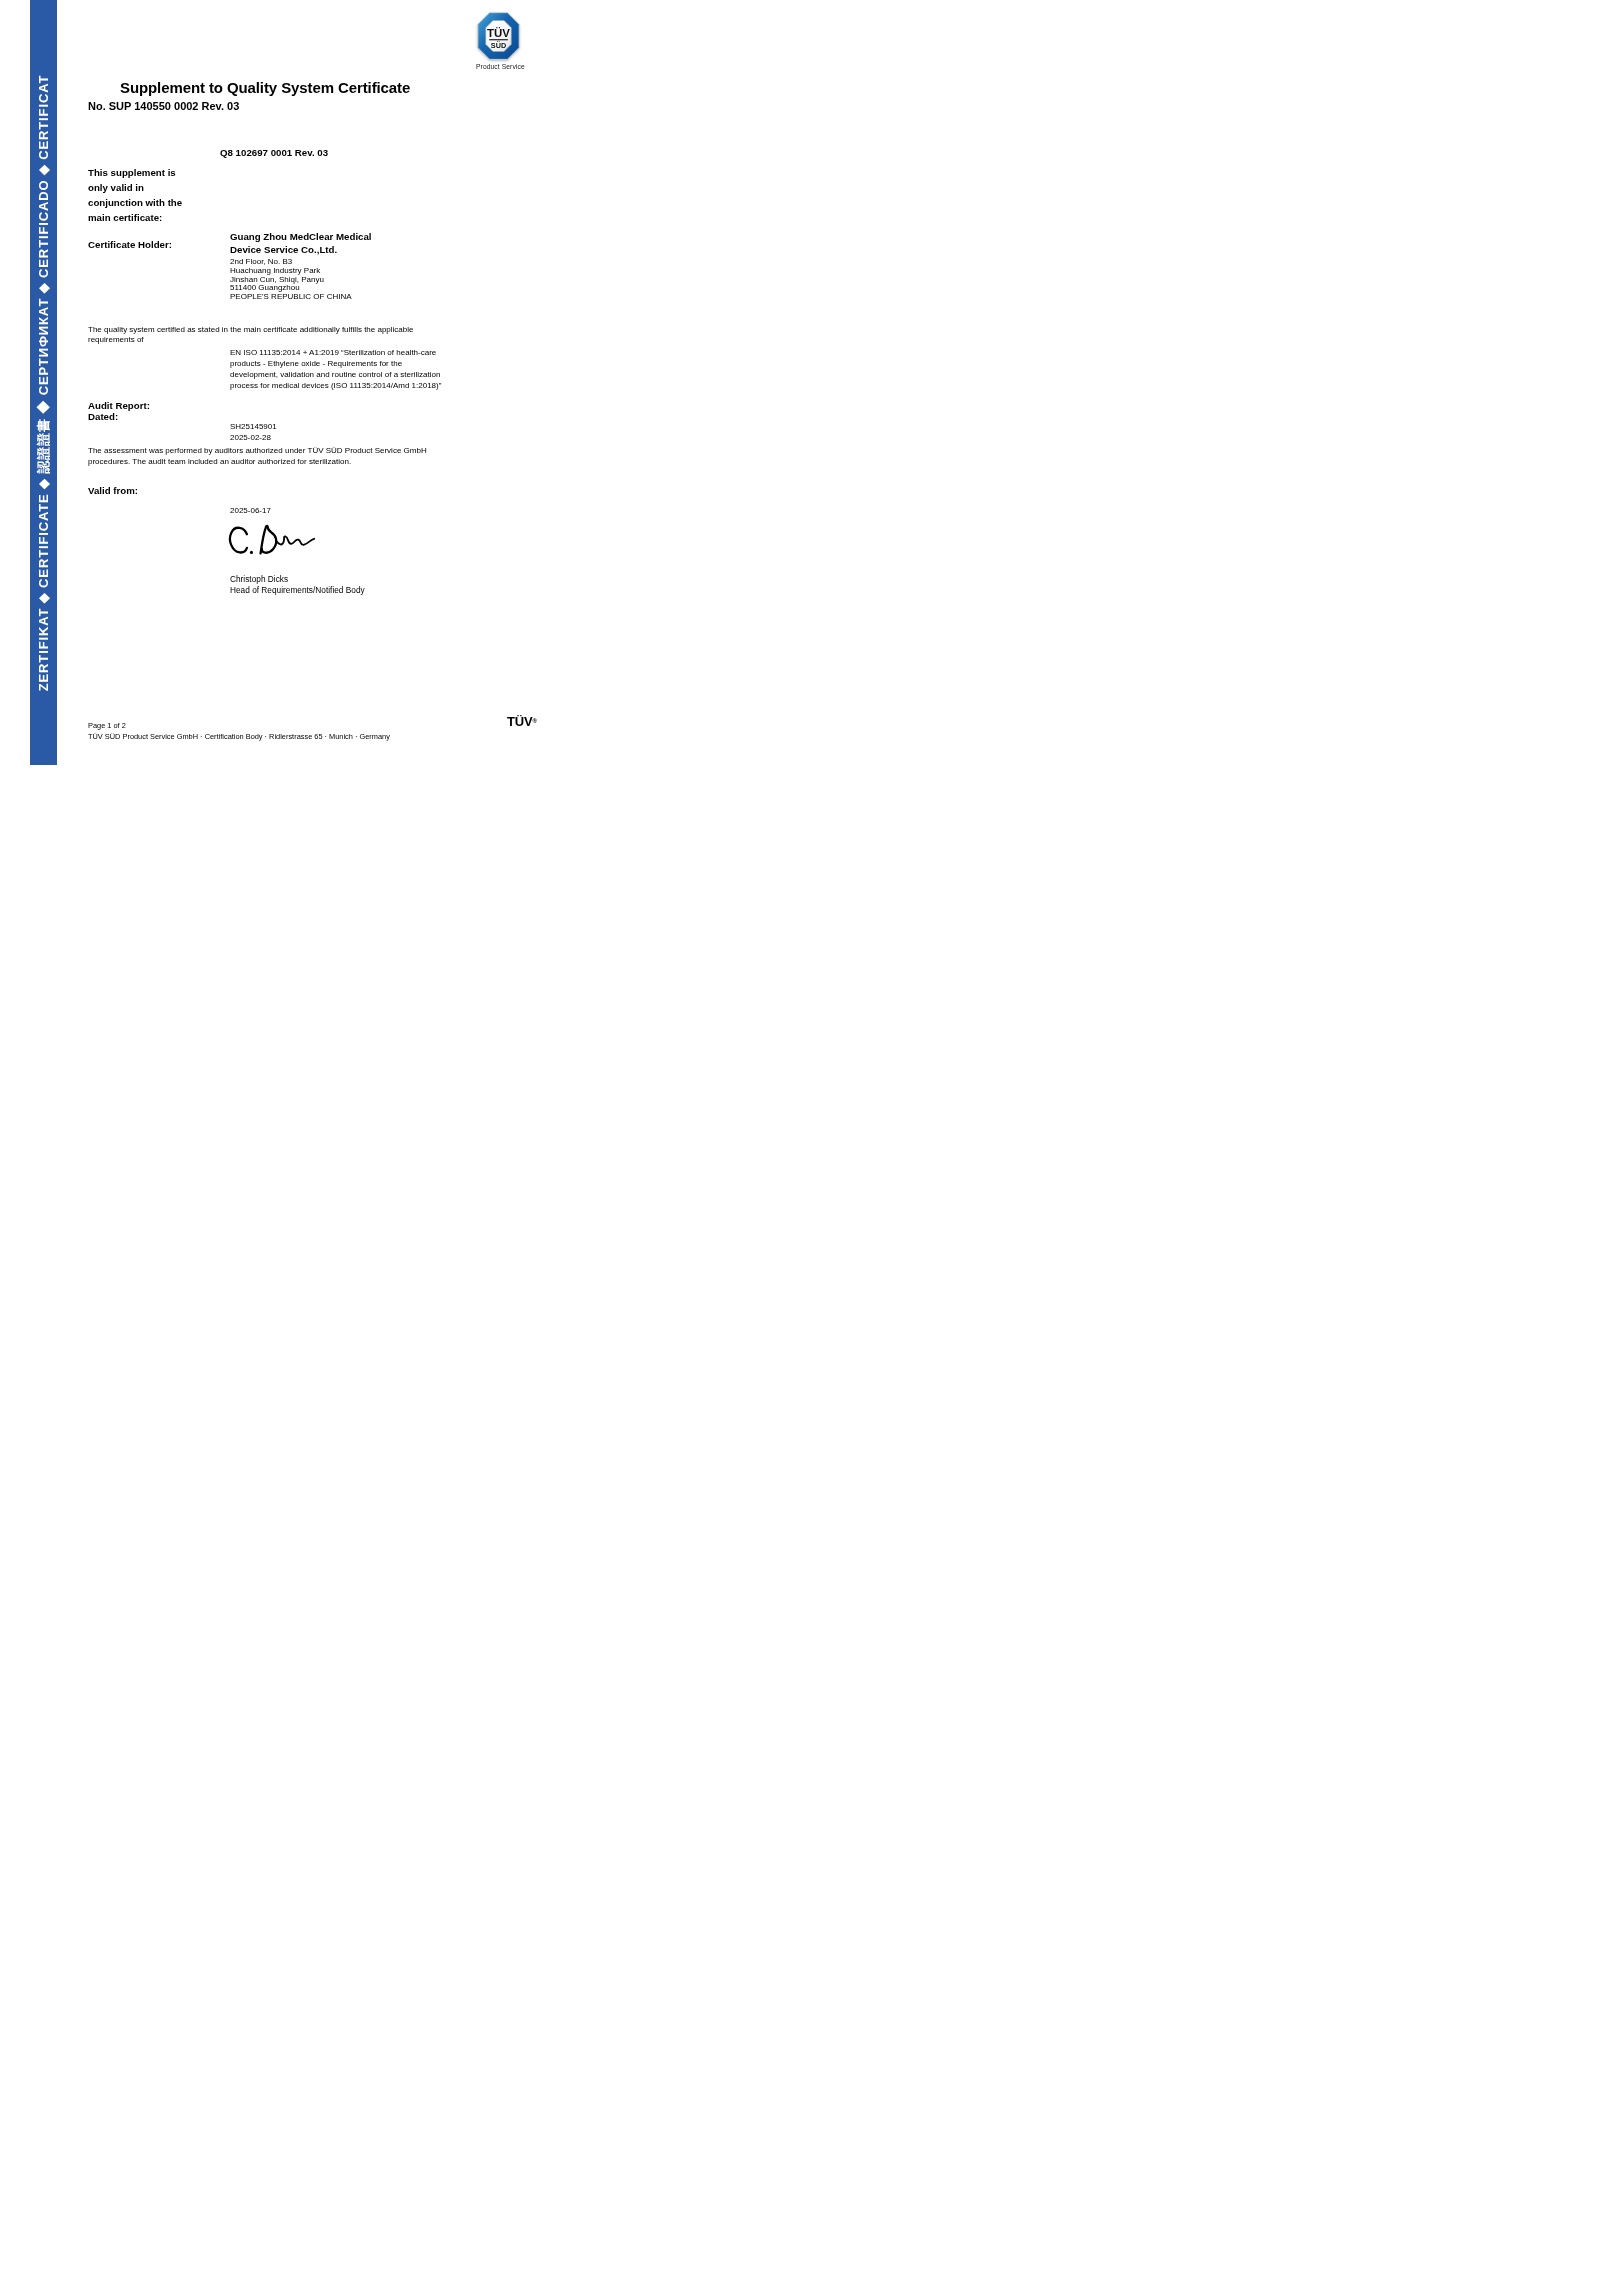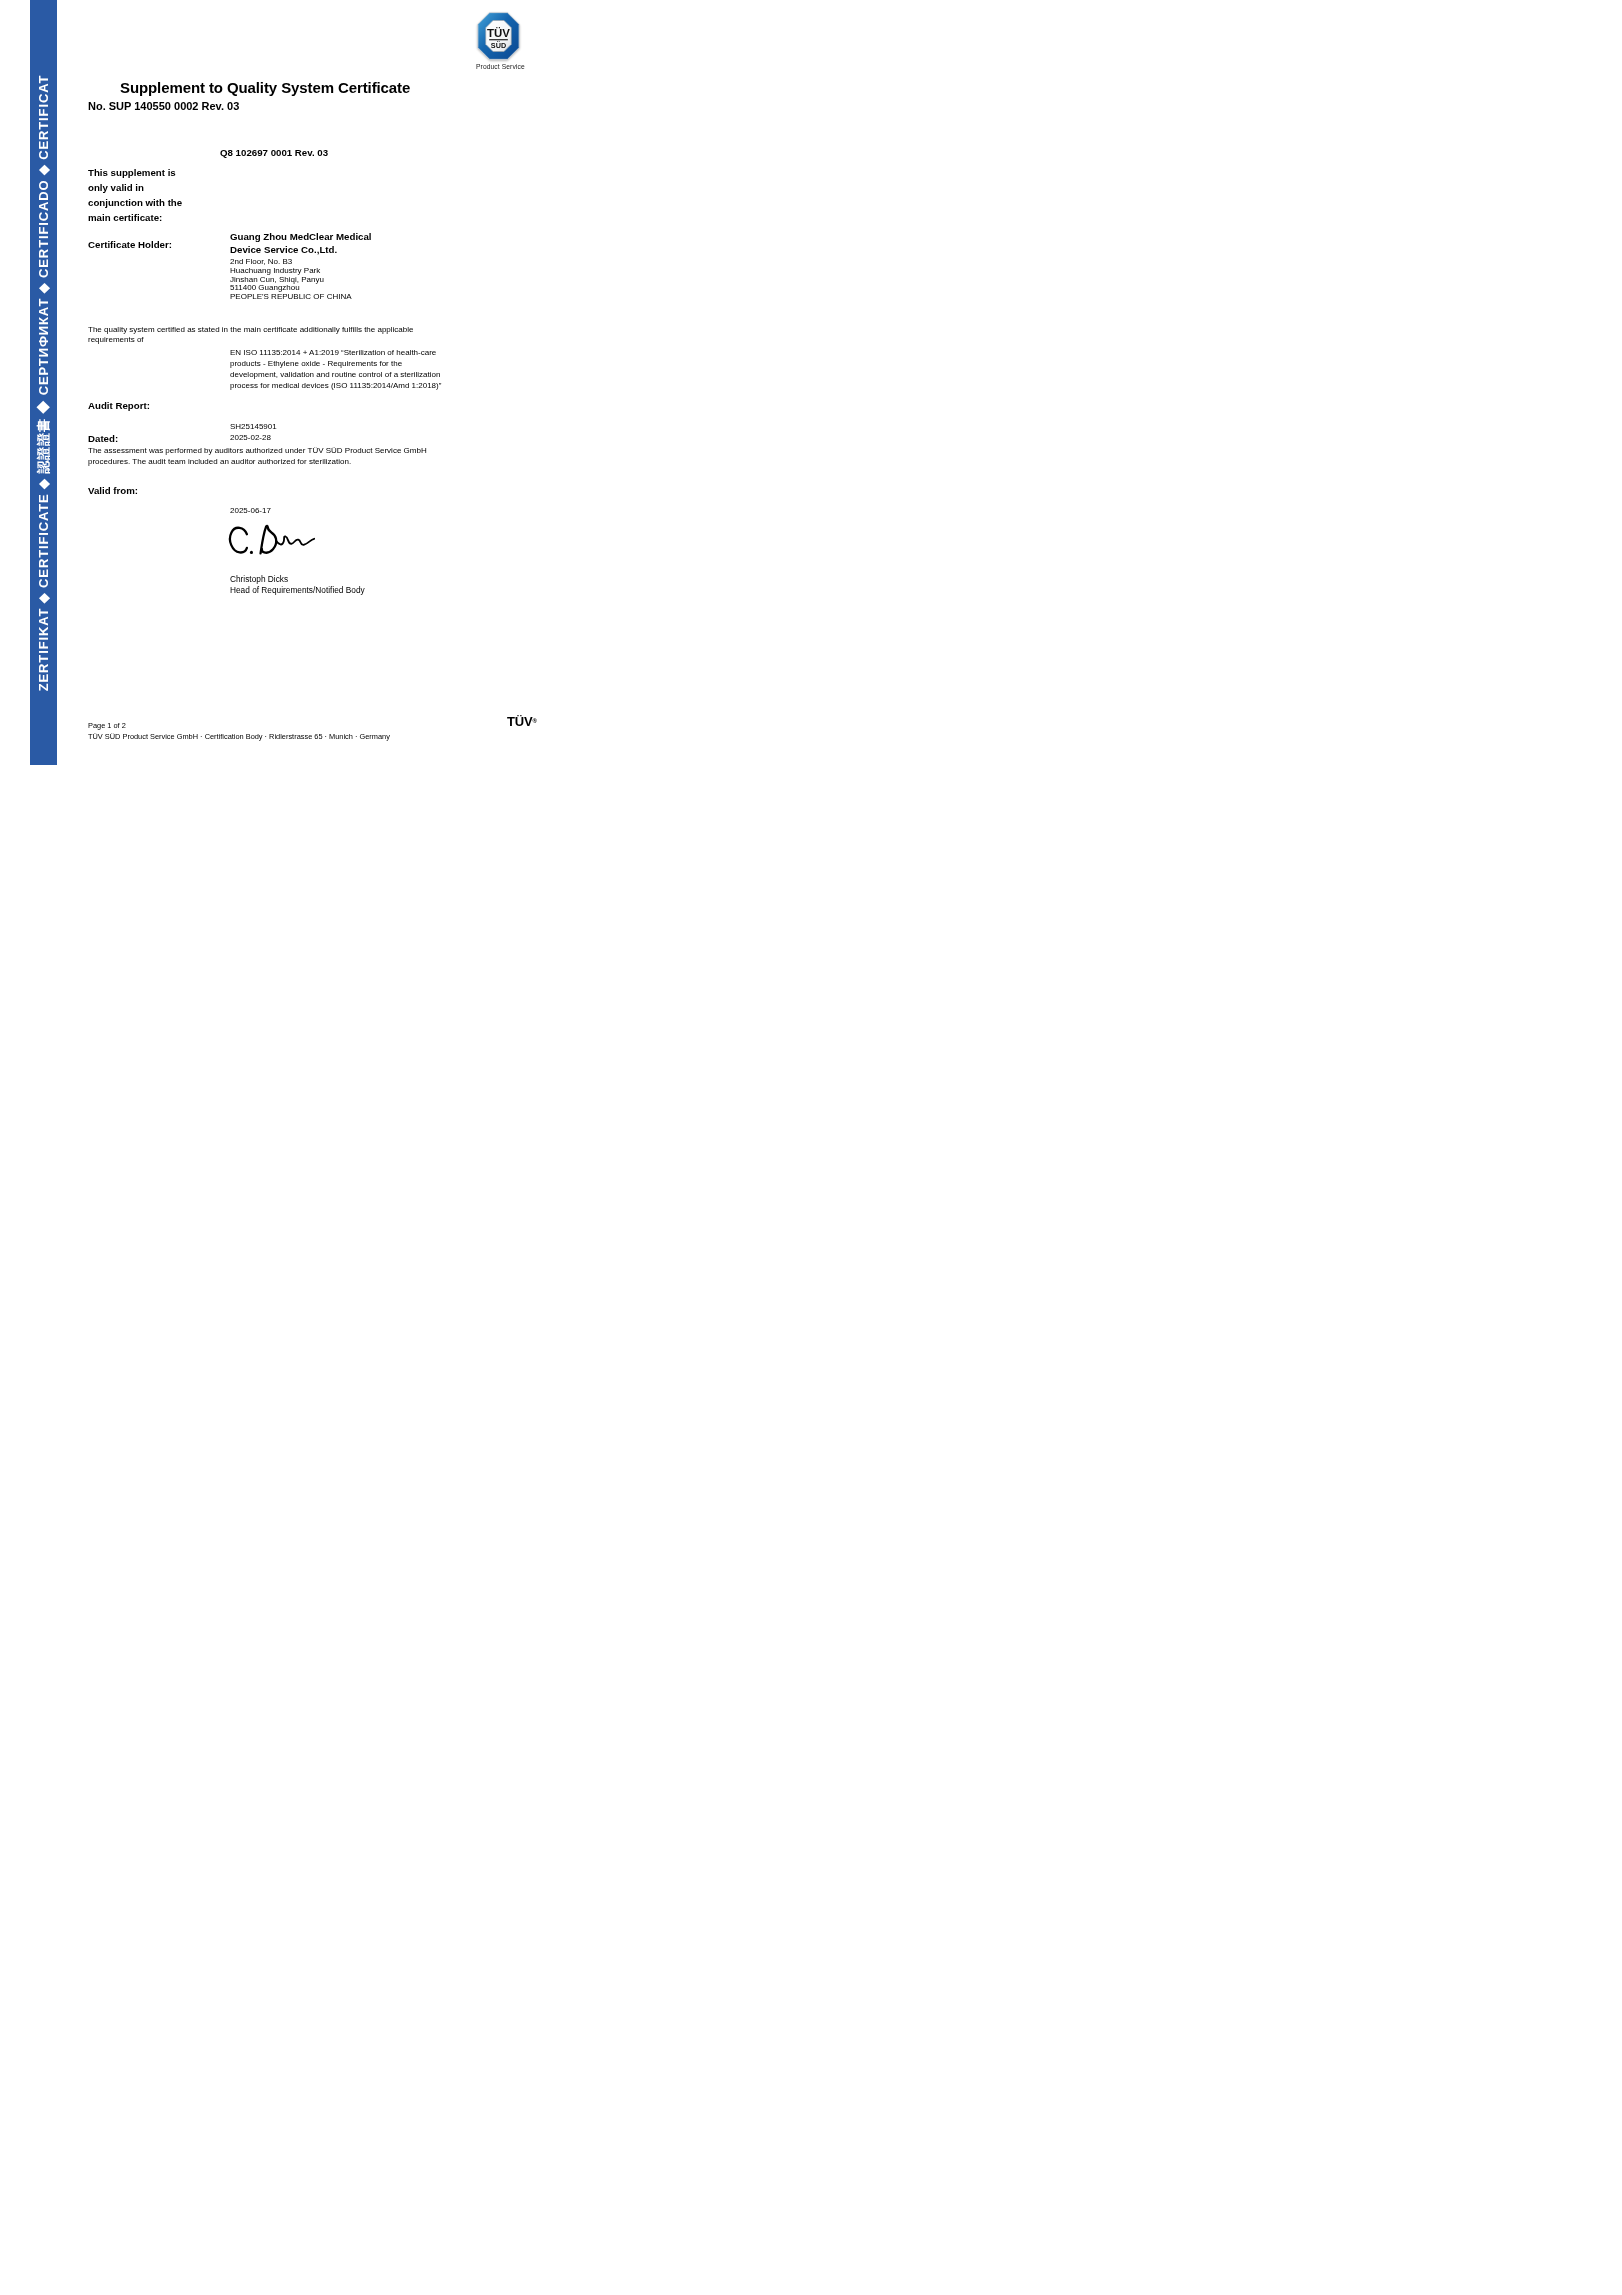--- a/index.html
+++ b/index.html
@@ -32,21 +32,21 @@
   .holder-label{position:absolute;left:88px;top:239px;}
   .holder-name{position:absolute;left:230px;top:231px;line-height:12.5px;}
   .holder-addr{position:absolute;left:230px;top:258px;line-height:8.8px;font-size:8px;}
   
   .intro{position:absolute;left:88px;top:325px;line-height:10.2px;font-size:8px;}
   
   .standard{position:absolute;left:230px;top:347px;line-height:11px;font-size:8px;}
   
   .audit-label{position:absolute;left:88px;top:400px;}
   .audit-value{position:absolute;left:230px;top:402px;}
-  .dated-label{position:absolute;left:88px;top:411px;margin-top:22px;}
+  .dated-label{position:absolute;left:88px;top:411px;}
   .dated-value{position:absolute;left:230px;top:413px;}
   
   .assessment{position:absolute;left:88px;top:446px;line-height:10.7px;font-size:8px;}
   
   .valid-label{position:absolute;left:88px;top:485px;}
   .valid-value{position:absolute;left:230px;top:486px;}
   
   .signature{position:absolute;left:226px;top:522px;}
   .signer{position:absolute;left:230px;top:574px;line-height:11px;font-size:8.3px;}
   

